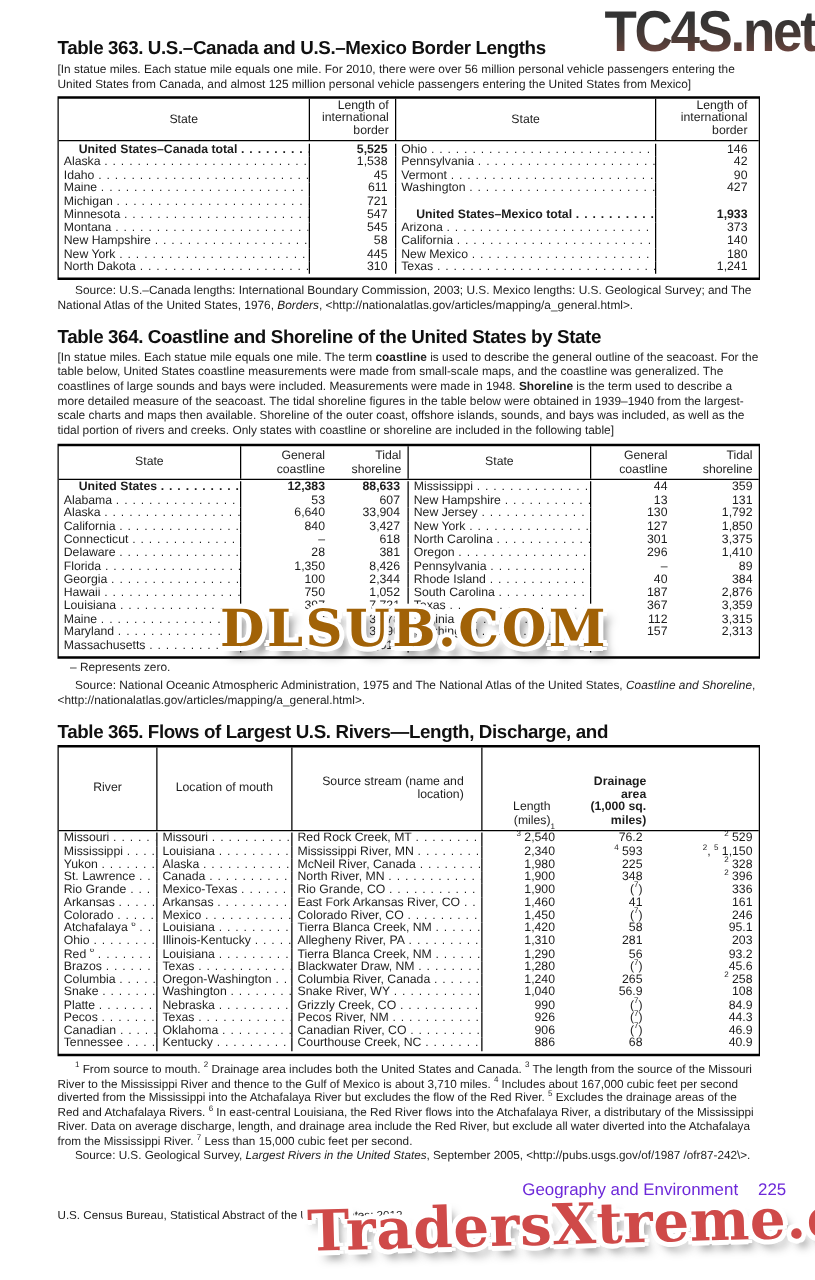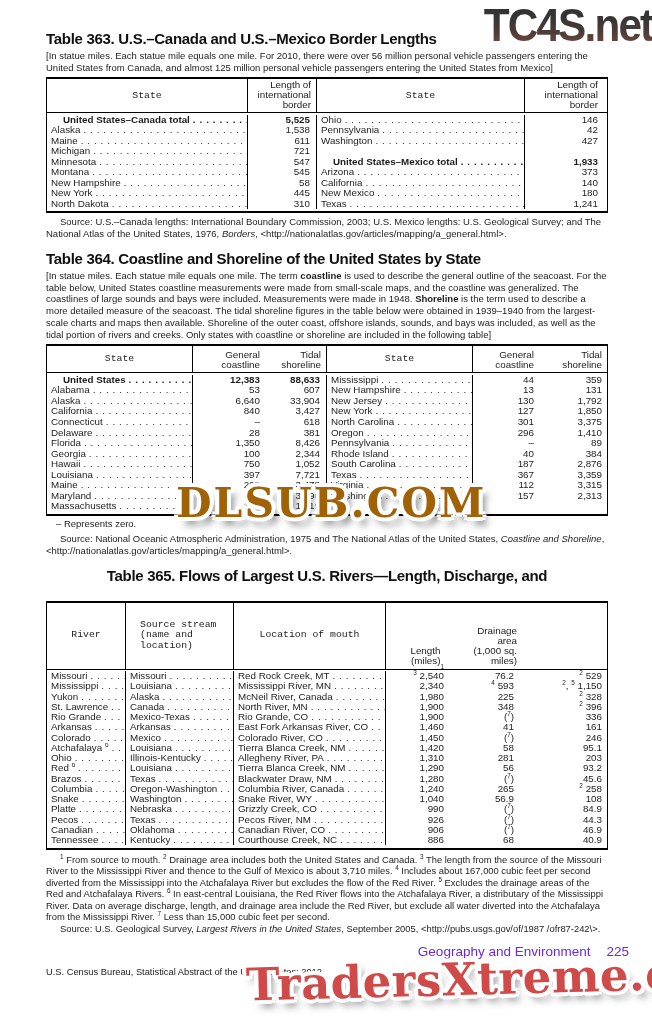--- a/index.html
+++ b/index.html
@@ -23,24 +23,24 @@
   .t365 .trow{grid-template-columns:79px 108px 152px 66px 70px 85px;}
   .t363 .c1,.t363 .c2,.t363 .c3{border-right:1px solid #000;}
   .t364 .c1,.t364 .c3,.t364 .c4{border-right:1px solid #000;}
   .t365 .c1,.t365 .c2,.t365 .c3{border-right:1px solid #000;}
 
   .hd{border-bottom:1px solid #000;}
   .t363 .hd{height:34px;}
   .t364 .hd{height:27px;}
   .t365 .hd{height:67px;}
   .hc{display:flex;font-size:9.5px;line-height:10.6px;}
-  .hstate{align-items:center;justify-content:center;text-align:left;font-family:Liberation Mono, monospace;}
+  .hstate{align-items:center;justify-content:center;text-align:right;}
   .hnum{align-items:flex-end;justify-content:flex-end;text-align:right;padding:2px 5px 2px 8px;}
   .t365 .hnum{padding-bottom:2px;}
-  .t365 .c6.hnum{padding-left:20px;}
+  .t365 .c6.hnum{padding-left:20px;font-weight:bold;}
 
   .tbody{padding:1.5px 0 2.5px 0;}
   .cell{font-size:9.8px;line-height:10.25px;min-height:10.25px;}
   .t363 .tbody .cell{line-height:10.45px;min-height:10.45px;}
   .t364 .tbody .cell{line-height:10.55px;min-height:10.55px;}
   .lab{display:flex;padding-left:4px;overflow:hidden;}
   .lab .tx{white-space:nowrap;flex:0 0 auto;}
   .dots{flex:1 1 auto;min-width:0;overflow:hidden;white-space:nowrap;padding:0 2px 0 3px;}
   .dots::before{content:". . . . . . . . . . . . . . . . . . . . . . . . . . . . . . . . . . . . . . . . . . . . . . . . . . . . . . . . . . . . . . . . ";letter-spacing:0.6px;}
   .num{text-align:right;white-space:nowrap;padding-right:6px;}
@@ -119,20 +119,32 @@
             </div>
             <div class="cell num c2">1,538</div>
             <div class="cell lab c3">
               <span class="tx">Pennsylvania</span>
               <span class="dots"></span>
             </div>
             <div class="cell num c4">42</div>
           </div>
           <div class="trow">
             <div class="cell lab c1">
+              <span class="tx">Idaho</span>
+              <span class="dots"></span>
+            </div>
+            <div class="cell num c2">45</div>
+            <div class="cell lab c3">
+              <span class="tx">Vermont</span>
+              <span class="dots"></span>
+            </div>
+            <div class="cell num c4">90</div>
+          </div>
+          <div class="trow">
+            <div class="cell lab c1">
               <span class="tx">Maine</span>
               <span class="dots"></span>
             </div>
             <div class="cell num c2">611</div>
             <div class="cell lab c3">
               <span class="tx">Washington</span>
               <span class="dots"></span>
             </div>
             <div class="cell num c4">427</div>
           </div>
@@ -402,28 +414,28 @@
             <div class="cell c5"></div>
             <div class="cell c6"></div>
           </div>
         </div>
     </div>
     <p class="dashnote">– Represents zero.</p>
     <p class="source">Source: National Oceanic Atmospheric Administration, 1975 and The National Atlas of the United States, <i>Coastline and Shoreline</i>, &lt;http://nationalatlas.gov/articles/mapping/a_general.html&gt;.</p>
 
     <div class="gap10"></div>
 
-    <h2 class="sec-title" style="margin-bottom:17px;text-align:center;">
+    <h2 class="sec-title" style="margin-bottom:2px;">
       <span style="display:block;">Table 365. Flows of Largest U.S. Rivers—Length, Discharge, and</span>
     </h2>
     <div class="tbl t365">
       <div class="trow hd">
         <div class="cell hc hstate c1">River</div>
+        <div class="cell hc hstate c2">Location of mouth</div>
         <div class="cell hc hstate c3" style="padding:0 14px;">Source stream (name and location)</div>
-        <div class="cell hc hstate c2">Location of mouth</div>
         <div class="cell hc hnum c4">Length (miles) <sup>1</sup></div>
         <div class="cell hc hnum c6">Drainage area (1,000 sq. miles)</div>
       </div>
       <div class="tbody">
           <div class="trow">
             <div class="cell lab c1">
               <span class="tx">Missouri</span>
               <span class="dots"></span>
             </div>
             <div class="cell lab c2">

